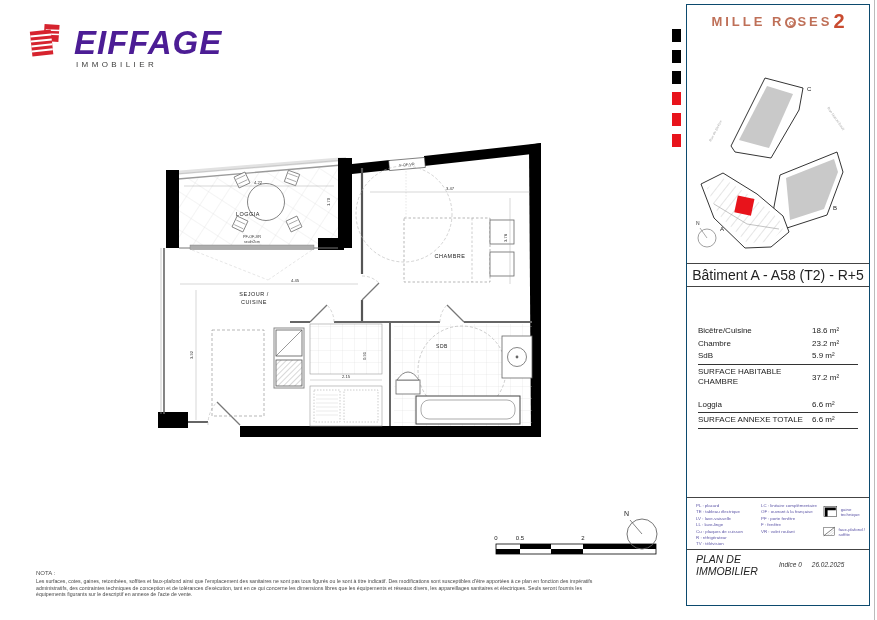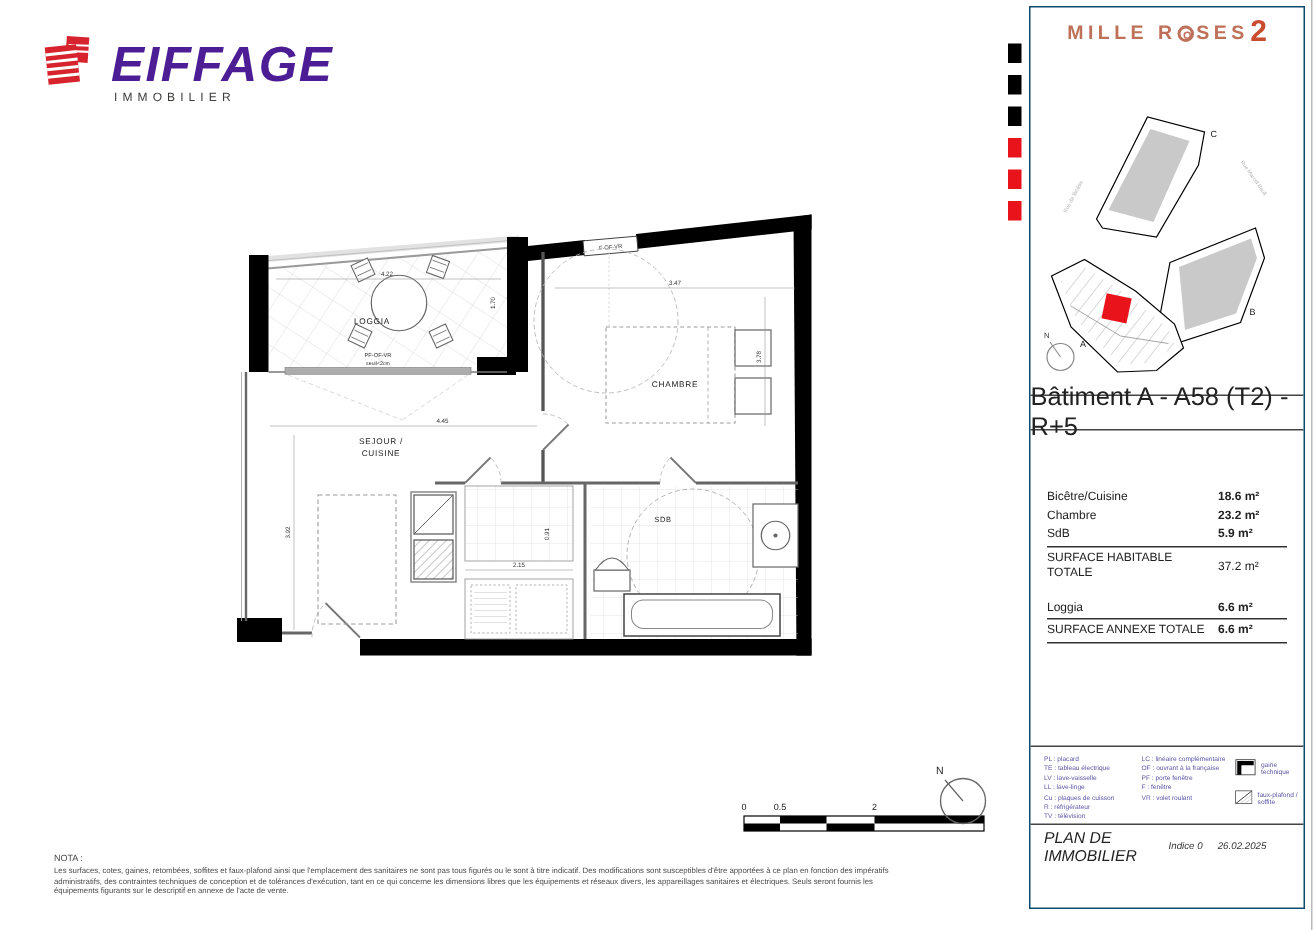--- a/index.html
+++ b/index.html
@@ -16,24 +16,24 @@
   .sec{position:absolute;left:0;width:100%;box-sizing:border-box;}
   #sec-logo{top:0;height:32px;display:flex;align-items:center;justify-content:center;}
   .mr-txt{font-weight:bold;font-size:13px;letter-spacing:3px;color:#bf7058;}
   .mr-o{display:inline-block;width:11px;height:11px;border:2px solid #bf7058;border-radius:50%;
         box-sizing:border-box;margin:0 1px;position:relative;top:1px;}
   .mr-o:before{content:"";position:absolute;left:2px;top:2px;width:3px;height:3px;border:1px solid #bf7058;border-radius:50%;}
   .mr-2{font-weight:bold;font-size:20px;color:#c94b30;margin-left:1px;line-height:10px;}
   #sec-addr{top:32px;height:29px;border-top:1px solid #555;text-align:center;font-size:7.2px;line-height:9px;padding-top:2px;}
   #sec-site{top:61px;height:197px;}
   #sec-title{top:258px;height:24px;border-top:1px solid #444;border-bottom:1px solid #444;
-             display:flex;align-items:center;justify-content:center;font-size:17px;color:#222;}
+             display:flex;align-items:center;justify-content:center;font-size:14px;color:#222;}
   #sec-surf{top:282px;height:210px;padding:38px 11px 0 11px;font-size:8px;color:#222;}
   .srow{display:flex;justify-content:space-between;line-height:12.5px;}
-  .srow .v{width:46px;font-weight:bold;}
+  .srow .v{width:46px;}
   .srule{border-top:0.8px solid #333;margin:1px 0;}
   .stot{display:flex;justify-content:space-between;align-items:center;margin:2px 0;}
   .stot .l{width:108px;line-height:10.5px;}
   .stot .v{width:46px;}
   #sec-legend{top:492px;height:52px;border-top:1px solid #444;color:#5c55a6;}
   .lg-col{position:absolute;font-size:4.4px;line-height:6.4px;white-space:nowrap;}
   #lg1{left:9px;top:5px;}
   #lg2{left:74px;top:5px;}
   .lg-sym{position:absolute;display:flex;align-items:center;gap:3px;font-size:4.4px;color:#5c55a6;}
   #sym1{left:136px;top:7px;}
@@ -334,21 +334,21 @@
     <div class="srow">
       <span>Chambre</span>
       <span class="v">23.2 m²</span>
     </div>
     <div class="srow">
       <span>SdB</span>
       <span class="v">5.9 m²</span>
     </div>
     <div class="srule"></div>
     <div class="stot">
-      <span class="l">SURFACE HABITABLE TOTALE</span>
+      <span class="l">SURFACE HABITABLE CHAMBRE</span>
       <span class="v">37.2 m²</span>
     </div>
     <div style="height:9px"></div>
     <div class="srow">
       <span>Loggia</span>
       <span class="v">6.6 m²</span>
     </div>
     <div class="srule"></div>
     <div class="srow">
       <span>SURFACE ANNEXE TOTALE</span>

